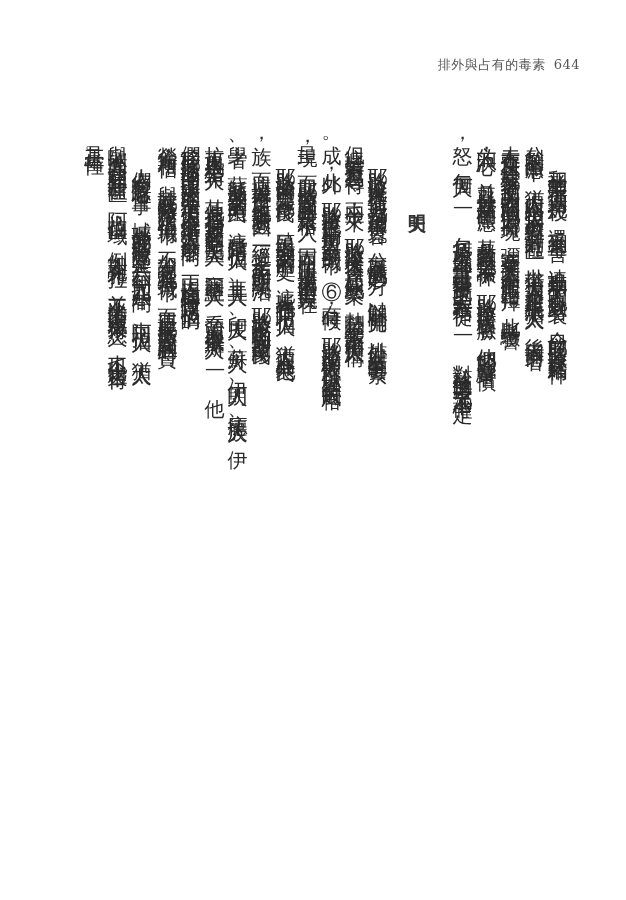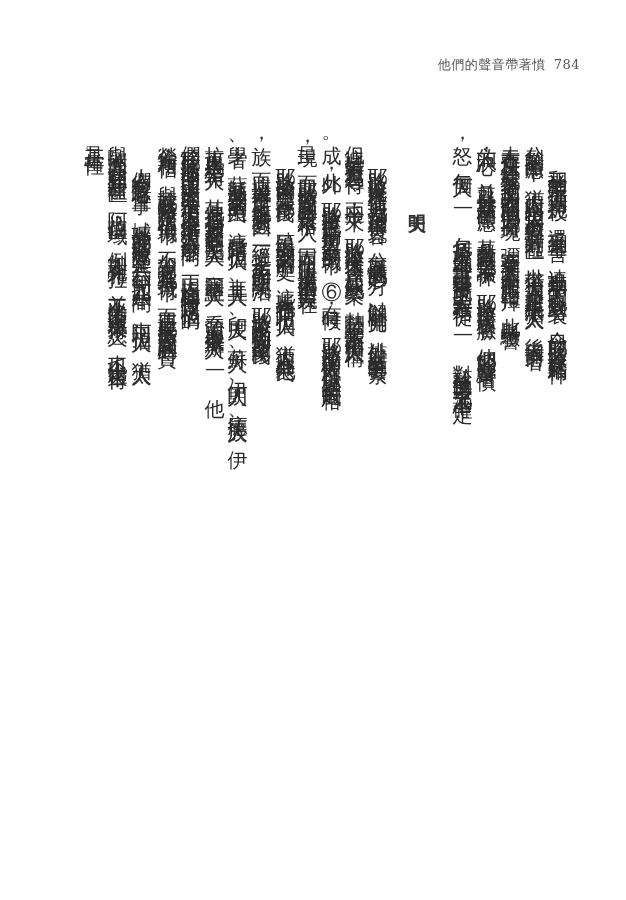--- a/index.html
+++ b/index.html
@@ -24,21 +24,21 @@
     position: absolute; top: 200px; left: 405px;
     writing-mode: vertical-rl; text-orientation: upright;
     font-family: "DejaVu Sans", "Liberation Sans", sans-serif;
     font-size: 18px; letter-spacing: 2px; color: #333; font-weight: bold;
   }
 </style>
 </head>
 <body>
 
 <div class="running-header">
-  <span>他們的聲音帶著憤</span><span class="page-num">784</span>
+  <span>排外與占有的毒素</span><span class="page-num">644</span>
 </div>
 
 <div class="section-title">明天</div>
 
 <div id="text-body">
     <div class="col indent" style="left: 547px;">和平的種子不僅遭到扼殺，還受到毒害：連推動和平的人也身敗名裂。今日的耶路撒冷處於精神</div>
     <div class="col" style="left: 524px;">分裂的焦慮中。猶太人與阿拉伯人不敢經過對方的社區；世俗猶太人迴避超正統派猶太人，後者因前者</div>
     <div class="col" style="left: 500px;">未在安息日休息或穿著不適切的衣物而向他們丟擲石塊；彌賽亞猶太人企圖在聖殿山禮拜，此舉考驗警</div>
     <div class="col" style="left: 476px;">方的決心，並且引發穆斯林的焦慮；基督教教團也爭論不休。耶路撒冷居民板著臉，他們的聲音帶著憤</div>
     <div class="col" style="left: 452px;">怒，每個人——包括原本以為神聖計畫已獲得實現的三大宗教信徒——對於往後的日子充滿了不確定。</div>

